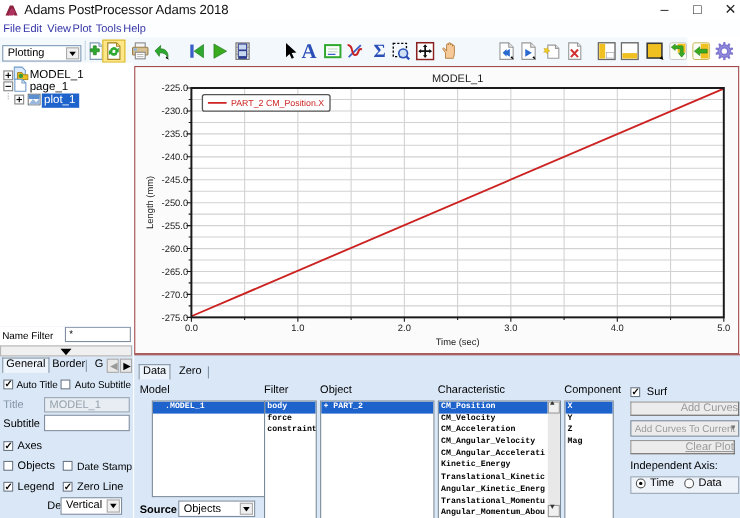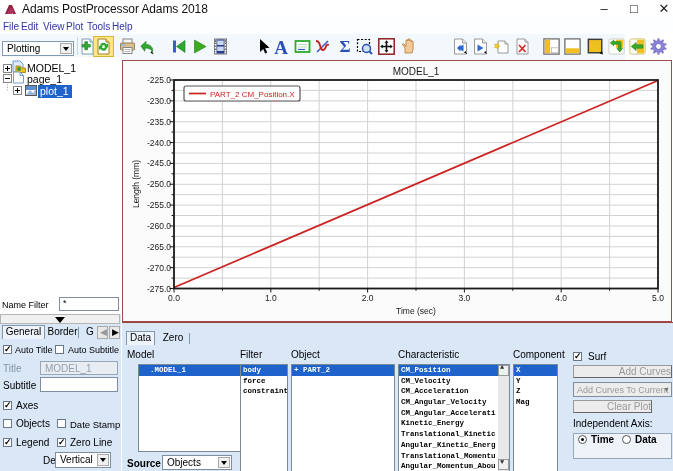--- a/index.html
+++ b/index.html
@@ -393,23 +393,23 @@
     <div class="listbox" style="left:391px; top:41px; width:45px; height:110px;">
       <div class="lrow sel">X</div>
         <div class="lrow">Y</div>
         <div class="lrow">Z</div>
         <div class="lrow">Mag</div>
     </div>
     <div class="cb on" style="left:451px; top:29px;"></div>
     <div class="fldlbl" style="left:466px; top:28px;">Surf</div>
     <div class="btn" style="left:451px; top:42px; width:99px; height:13px;">Add Curves</div>
     <div class="txtfld" style="left:451px; top:59px; width:99px; height:15px; background:#ececec; color:#9a9a9a; padding:2px 0 0 3px; font-size:9px; white-space:nowrap; overflow:hidden;">Add Curves To Current <span style="position:absolute; right:1px; top:3px; font-size:7px; color:#777;">▼</span></div>
-    <div class="btn" style="left:451px; top:77px; width:79px; height:13px;">Clear Plot</div>
+    <div class="btn" style="left:451px; top:77px; width:95px; height:13px;text-decoration:underline;">Clear Plot</div>
     <div class="fldlbl" style="left:451px; top:95px;">Independent Axis:</div>
-    <div class="abs" style="left:451px; top:110px; width:99px; height:26px; background:#eef3fa; border:1px solid #98a6b5;font-weight:bold;">
+    <div class="abs" style="left:451px; top:110px; width:99px; height:16px; background:#eef3fa; border:1px solid #98a6b5;">
       <span class="abs" style="left:4px; top:1px; width:9px; height:9px; border:1px solid #555; border-radius:50%; background:#fff;">
           <span class="abs" style="left:2px; top:2px; width:3px; height:3px; background:#000; border-radius:50%;"></span>
         </span>
       <span class="abs" style="left:17px; top:0px;">Time</span>
       <span class="abs" style="left:48px; top:1px; width:9px; height:9px; border:1px solid #555; border-radius:50%; background:#fff;"></span>
       <span class="abs" style="left:61px; top:0px;">Data</span>
     </div>
     <div class="fldlbl" style="left:5px; top:135px;font-weight:bold;">Source</div>
     <div class="txtfld" style="left:40px; top:132px; width:70px; height:15px; padding:1px 0 0 4px;">Objects<div class="combo-arrow-btn" style="top:1px; right:1px; height:11px;"></div></div>
   </div>

